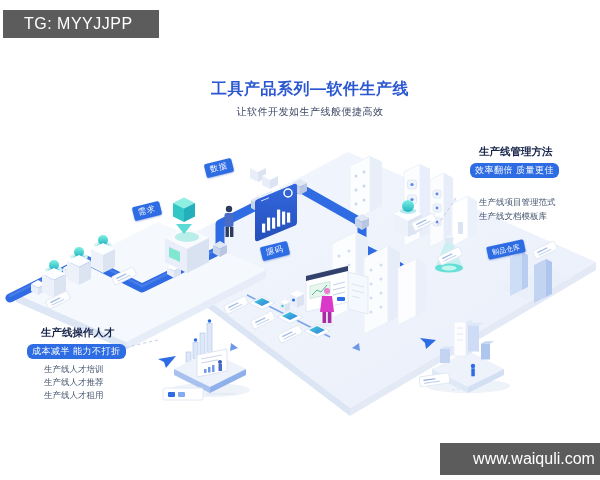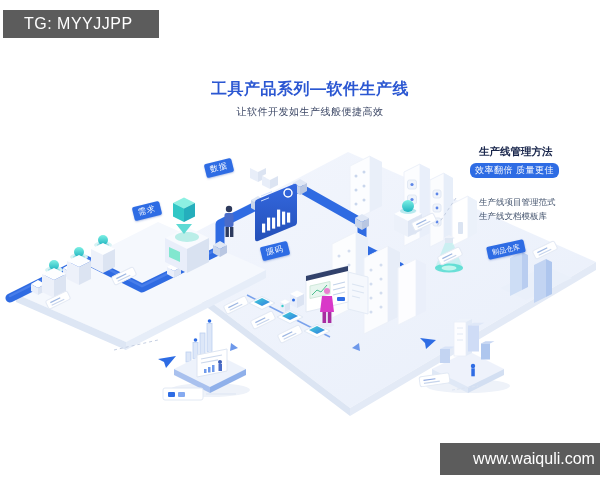--- a/index.html
+++ b/index.html
@@ -366,17 +366,26 @@
 
   <div class="abs" id="mgmt">
     <div class="block-title">生产线管理方法</div>
     <div class="badge">效率翻倍 质量更佳</div>
     <div class="bullets">
       <div>生产线项目管理范式</div>
       <div>生产线文档模板库</div>
     </div>
   </div>
 
+  <div class="abs" id="talent">
+    <div class="block-title">生产线操作人才</div>
+    <div class="badge">成本减半 能力不打折</div>
+    <div class="bullets">
+      <div>生产线人才培训</div>
+      <div>生产线人才推荐</div>
+      <div>生产线人才租用</div>
+    </div>
+  </div>
 
   <div class="abs graybar" id="watermark">TG: MYYJJPP</div>
   <div class="abs graybar" id="sitebar">www.waiquli.com</div>
 
 </div>
 
 </body></html>

